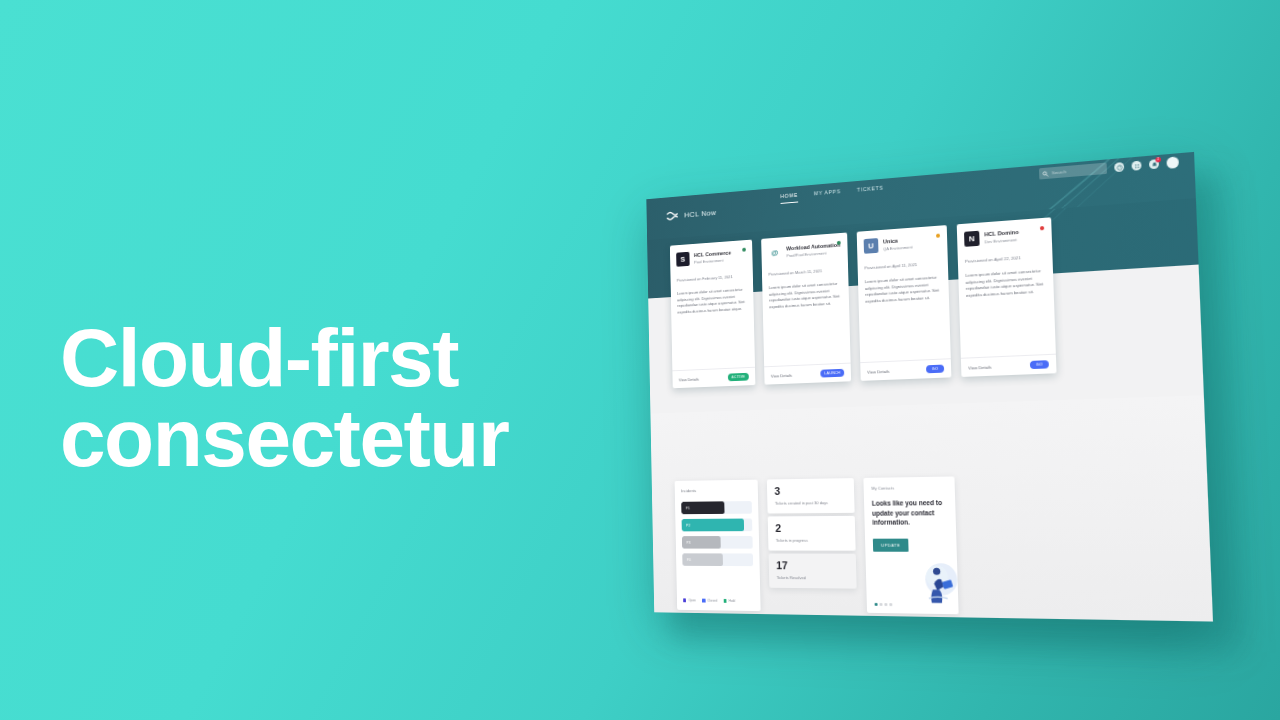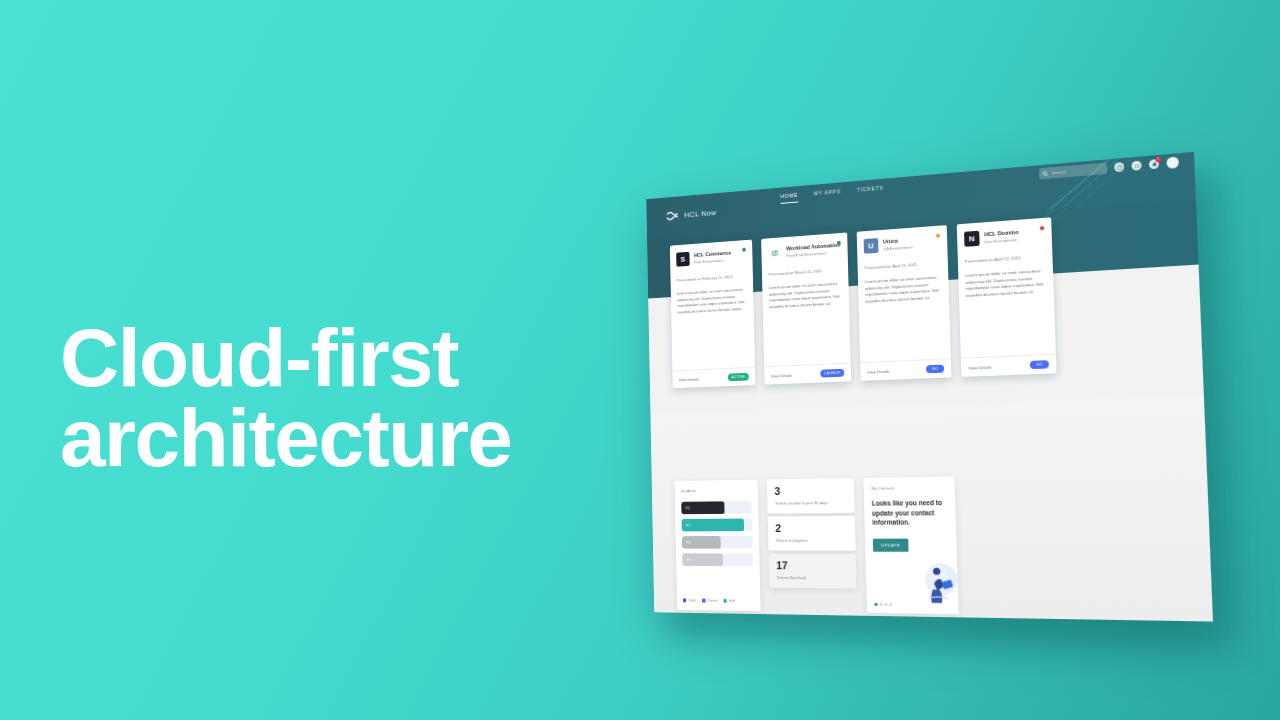--- a/index.html
+++ b/index.html
@@ -217,21 +217,21 @@
   .dots i { width: 2.6px; height: 2.6px; border-radius: 50%; background: #d6d8dc; display: block; }
   .dots i.on { background: #2f8a8a; }
 </style>
 </head>
 <body>
 
 <div id="stage">
 
   <div class="headline">
     <span class="l1">Cloud-first</span>
-    <span class="l2">architecture</span>
+    <span class="l2">consectetur</span>
   </div>
 
   <div class="scene">
     <div class="window-shadow"></div>
 
     <div class="window">
 
       <div class="app-header">
         <svg class="swoosh" viewBox="0 0 260 190">
           <path d="M-10 190 C 70 130, 140 80, 250 -10" stroke="#5fb9bd" stroke-width="1.6" fill="none" opacity=".7"></path>

